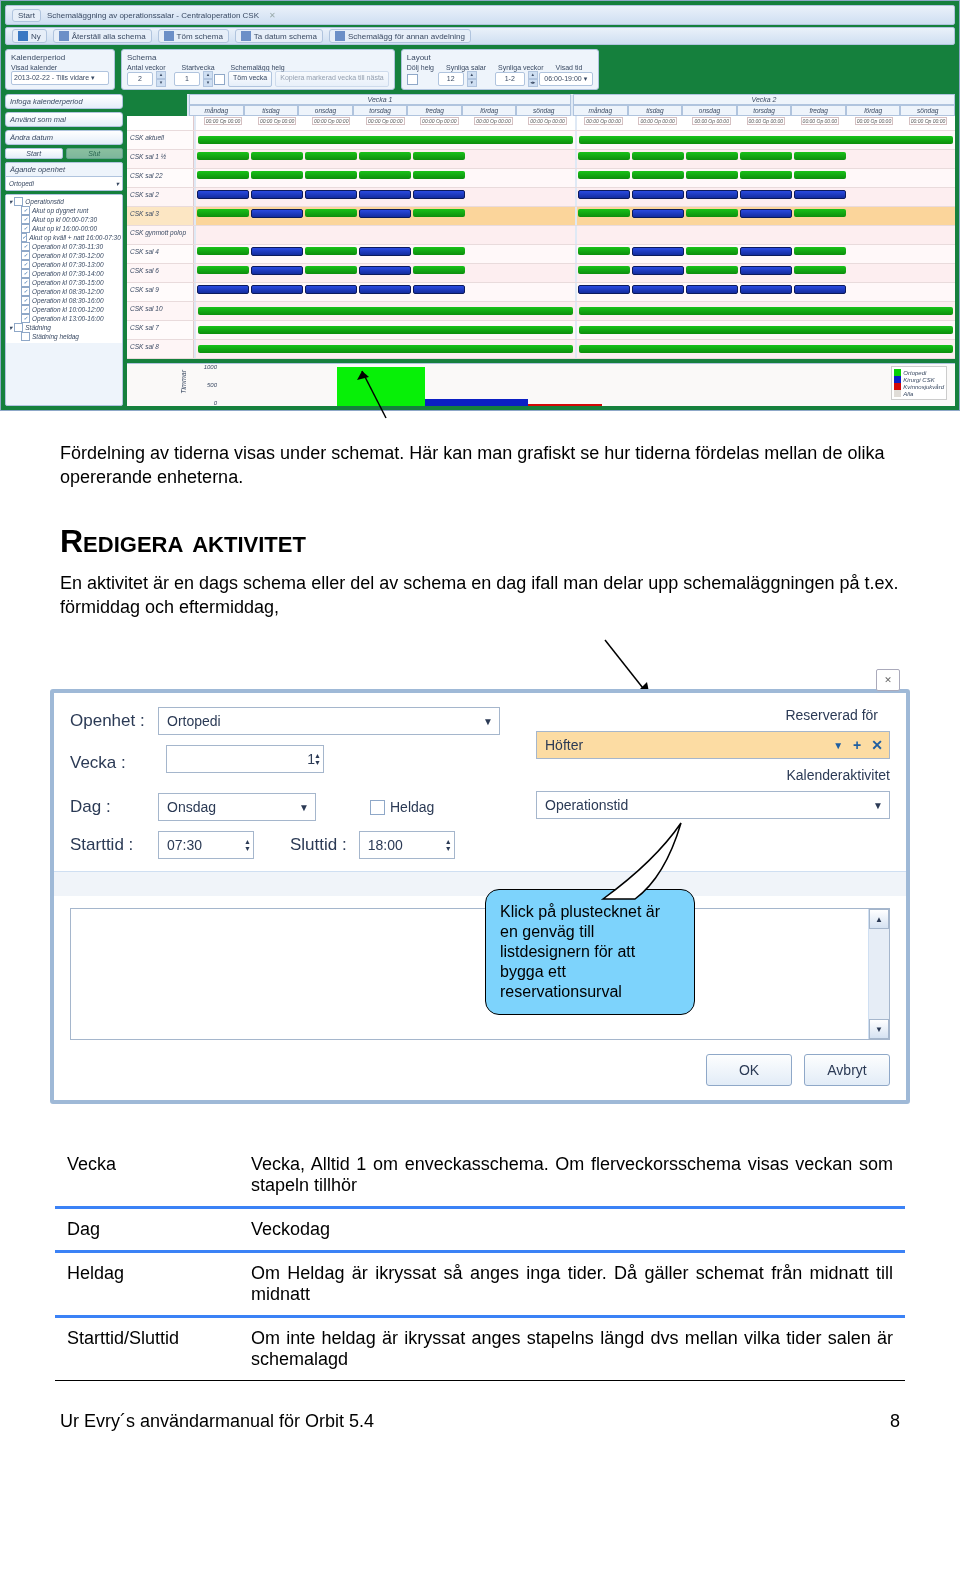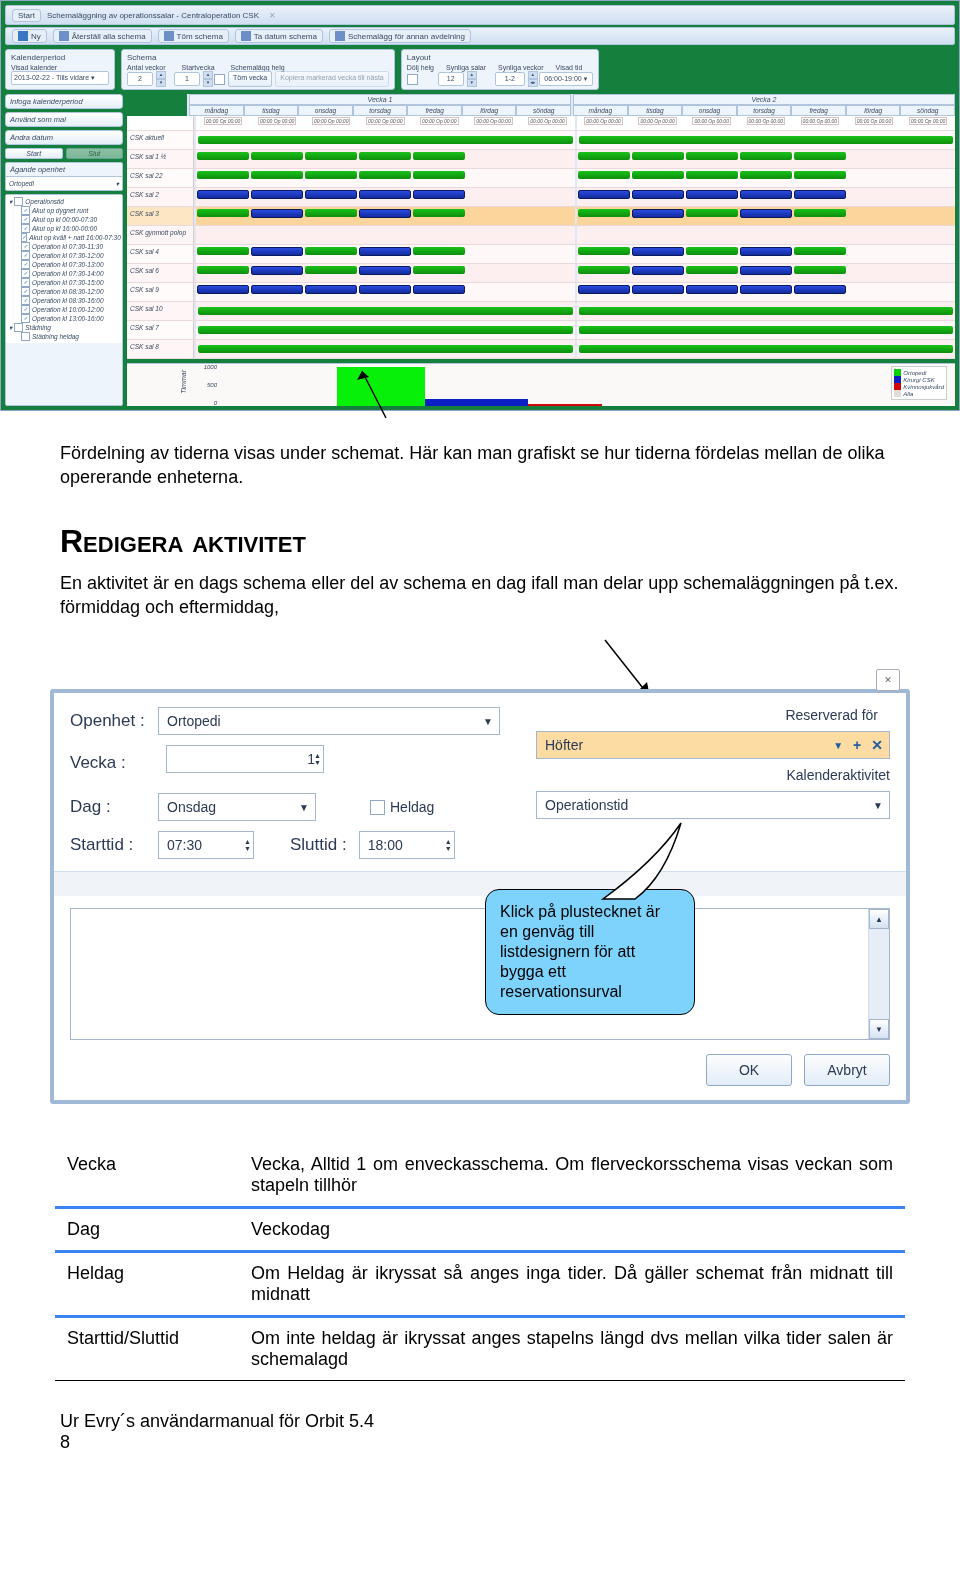--- a/index.html
+++ b/index.html
@@ -570,21 +570,20 @@
   }
   .info-table .just {
     text-align: justify;
   }
 
   .footer-line {
     display: flex;
     justify-content: space-between;
     padding: 0 60px 30px;
     font-size: 18px;
-    flex-direction: column;
   }
 </style>
 </head>
 <body>
 
 <div class="schedule-wrap">
 
   <div class="top-bar">
     <span class="tab-pill">
         <span>Start</span>

